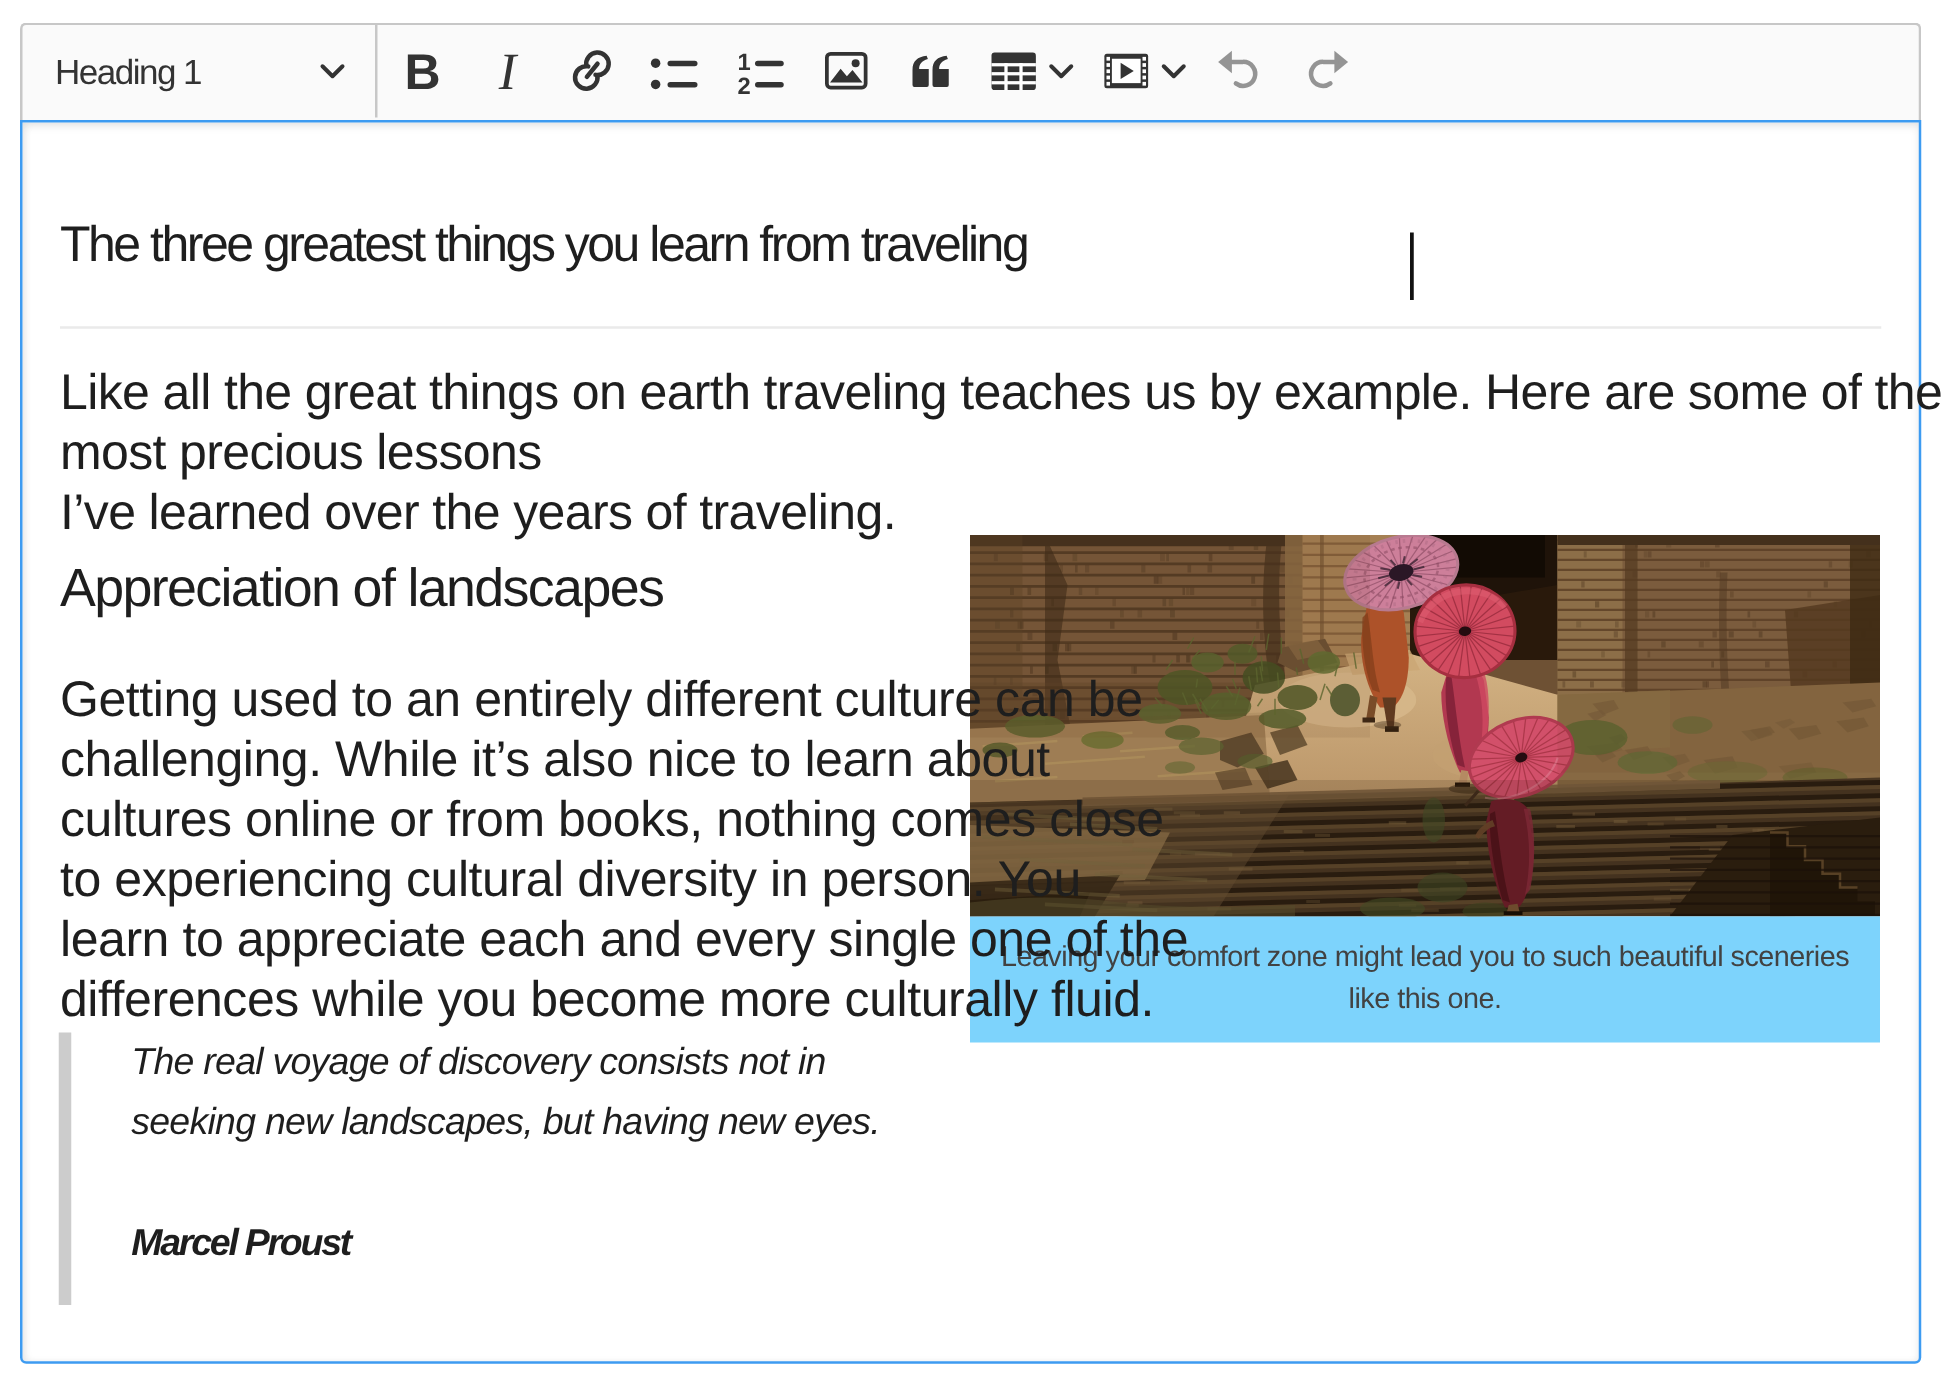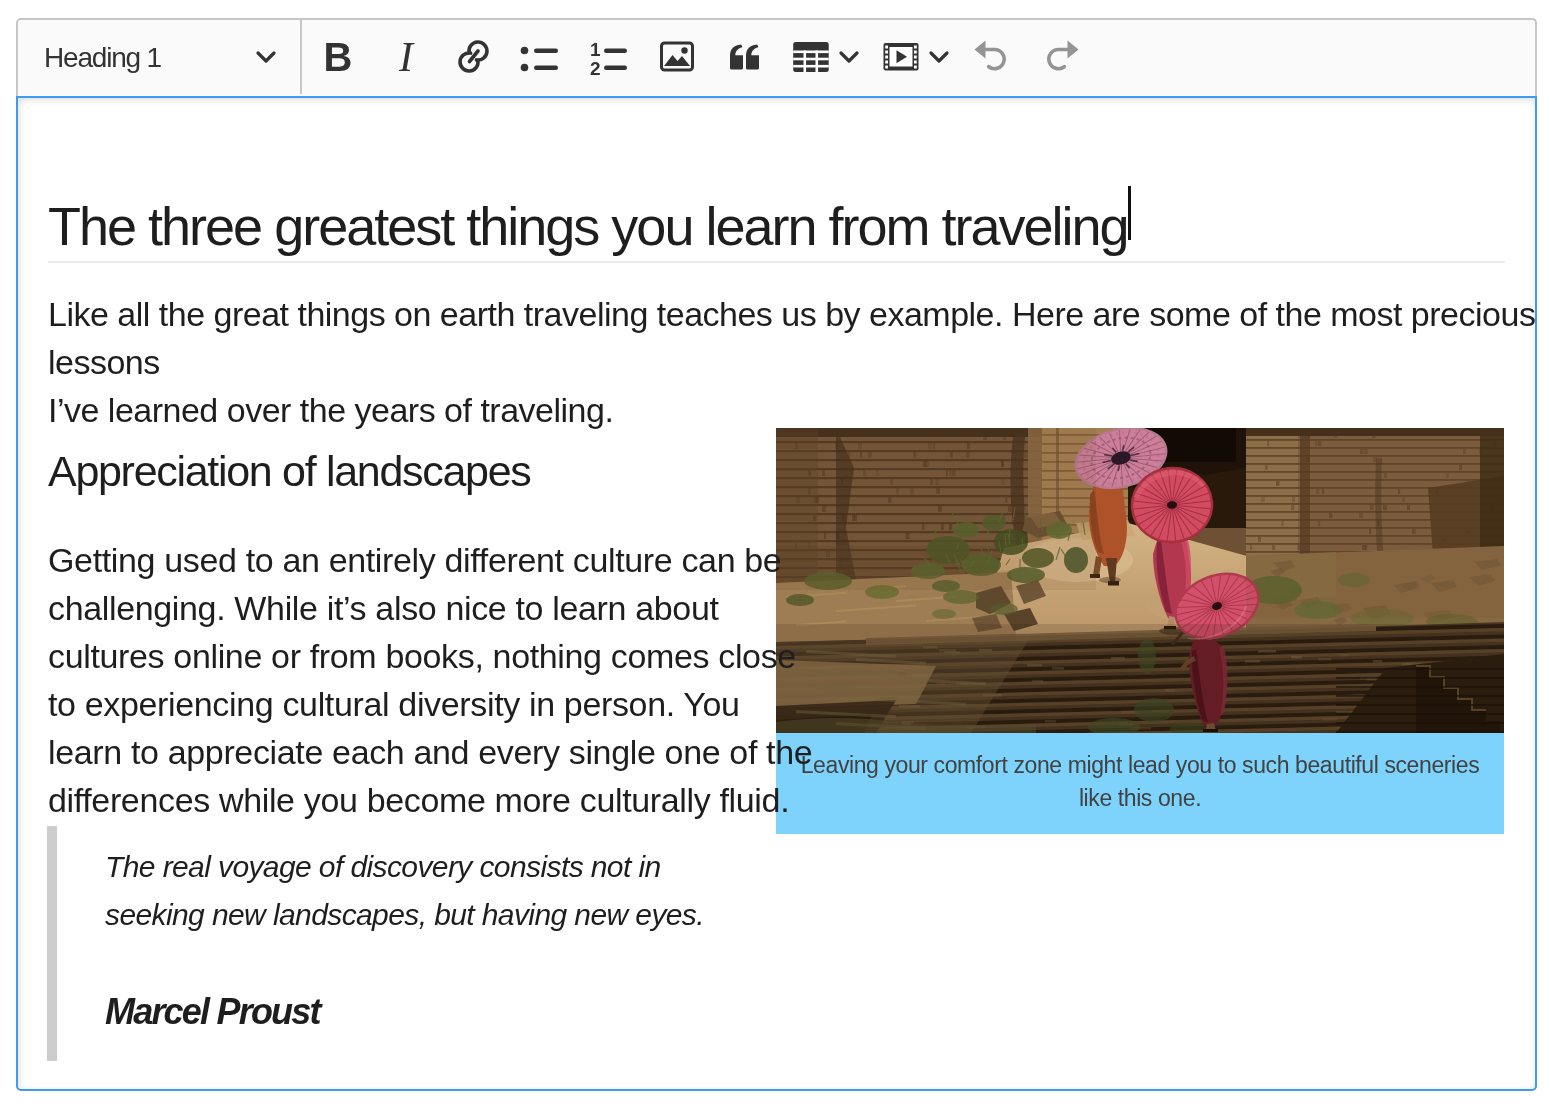--- a/index.html
+++ b/index.html
@@ -10,30 +10,30 @@
     border-radius:5px 5px 0 0; }
   #editable { position:absolute; left:16px; top:96px; width:1521px; height:995px;
     background:#fff; border:2px solid #3d9bf1; border-radius:0 0 5px 5px;
     box-shadow: inset 0 3px 7px rgba(0,0,0,.09), inset 3px 0 6px rgba(0,0,0,.05); }
   .tb { position:absolute; }
   #hdtxt { left:26px; top:21px; font-size:28px; letter-spacing:-1.2px; color:#333; line-height:34px; }
   #sep1 { left:282px; top:0px; width:2px; height:74px; background:#c7c7c7; }
   .ticon { position:absolute; top:15px; width:44px; height:44px; }
   
   .abs { position:absolute; color:#1e1e1e; }
-  #h1 { left:48px; top:196px; font-size:54px; letter-spacing:-2px; line-height:60px; font-weight:normal; }
+  #h1 { left:48px; top:166px; font-size:40px; letter-spacing:-2px; line-height:60px; font-weight:normal; }
   #caret { left:1128px; top:186px; width:3px; height:54px; background:#111; }
   #hr1 { left:48px; top:261px; width:1457px; height:2px; background:#eaeaea; }
-  .body { font-size:34px; line-height:48px; letter-spacing:-0.5px; }
+  .body { font-size:40px; line-height:48px; letter-spacing:-0.5px; }
   #p1 { left:48px; top:290px; }
   #h2 { left:48px; top:446px; font-size:43px; letter-spacing:-1.3px; line-height:50px; font-weight:normal; }
   #p2 { left:48px; top:536px; letter-spacing:-0.35px; }
   #bq { left:47px; top:826px; width:700px; border-left:10px solid #ccc; padding-left:48px; padding-bottom:25px; }
-  #bq .q1 { margin-top:17px; font-style:italic; font-size:30px; line-height:48px; letter-spacing:-0.6px; }
-  #bq .q2 { margin-top:49px; font-style:italic; font-weight:bold; font-size:36px; line-height:48px; letter-spacing:-1.8px; }
+  #bq .q1 { font-style:italic; font-size:30px; line-height:48px; letter-spacing:-0.6px; }
+  #bq .q2 { margin-top:49px; font-style:italic; font-weight:bold; font-size:30px; line-height:48px; letter-spacing:-1.8px; }
   #fig { left:776px; top:428px; width:728px; }
   #fig svg.photo { display:block; width:728px; height:305px; }
   #figcap { background:#7dd3fc; color:#424242; text-align:center;
     font-size:23px; line-height:33px; letter-spacing:-0.4px; padding:16px 20px 19px; }
 </style>
 </head>
 <body>
 <div id="page">
   <div id="toolbar">
     <div class="tb" id="hdtxt">Heading 1</div>

